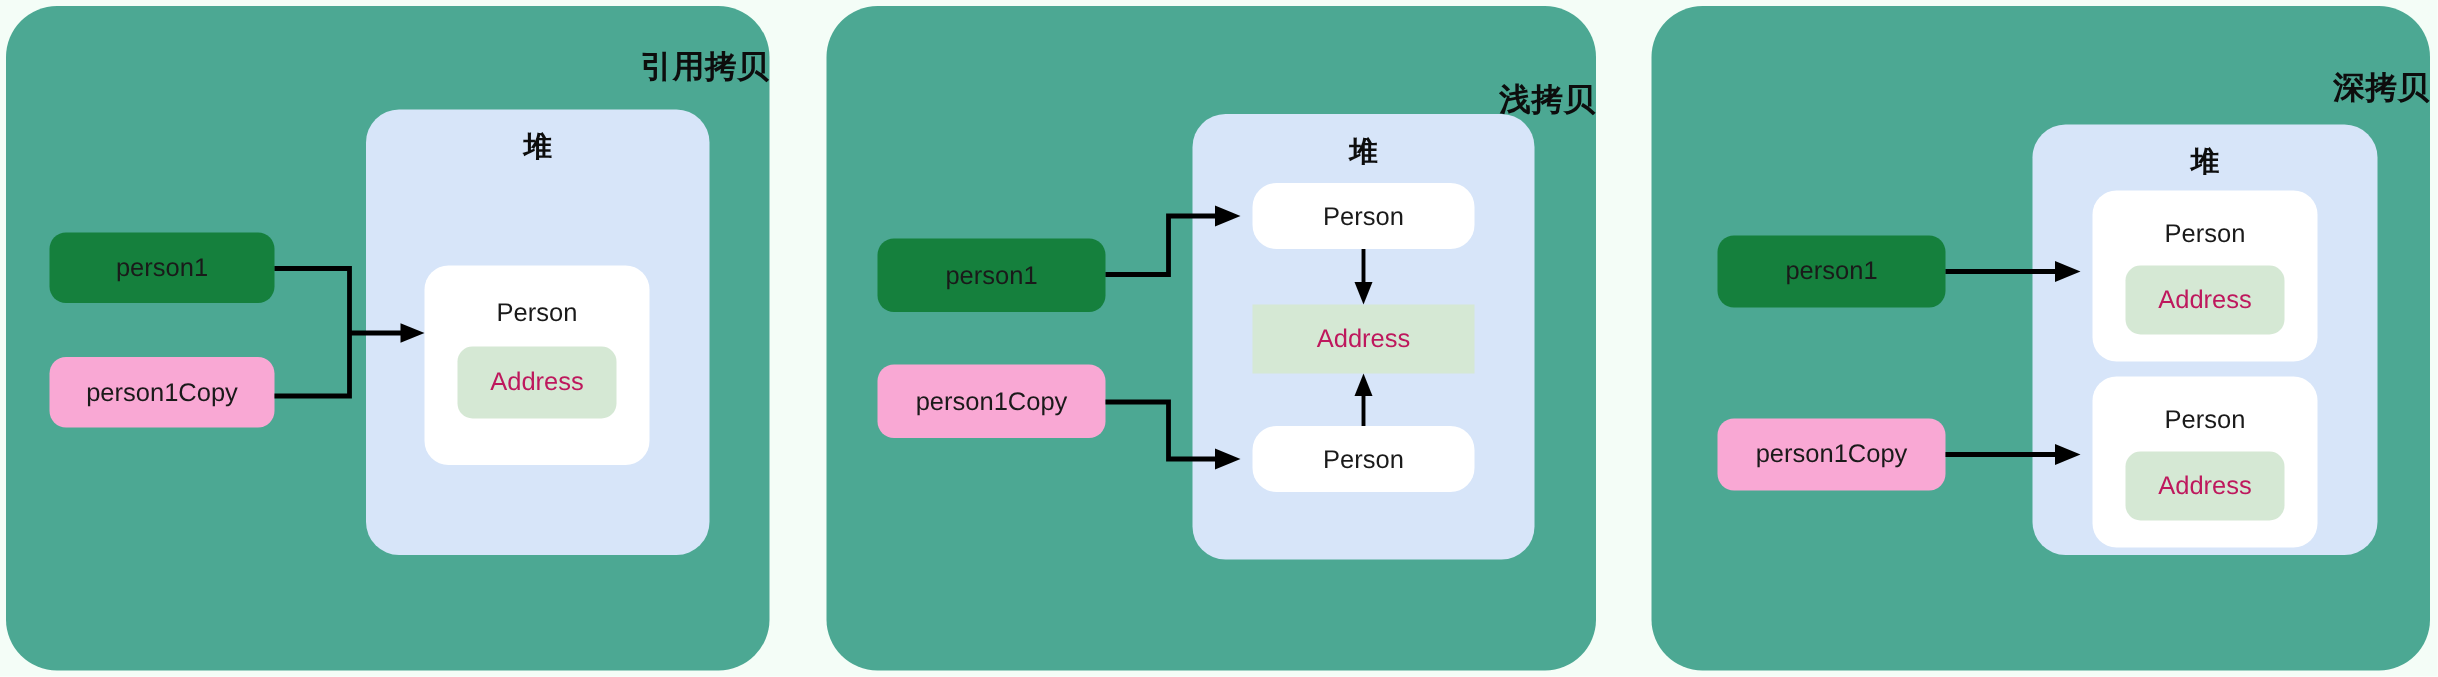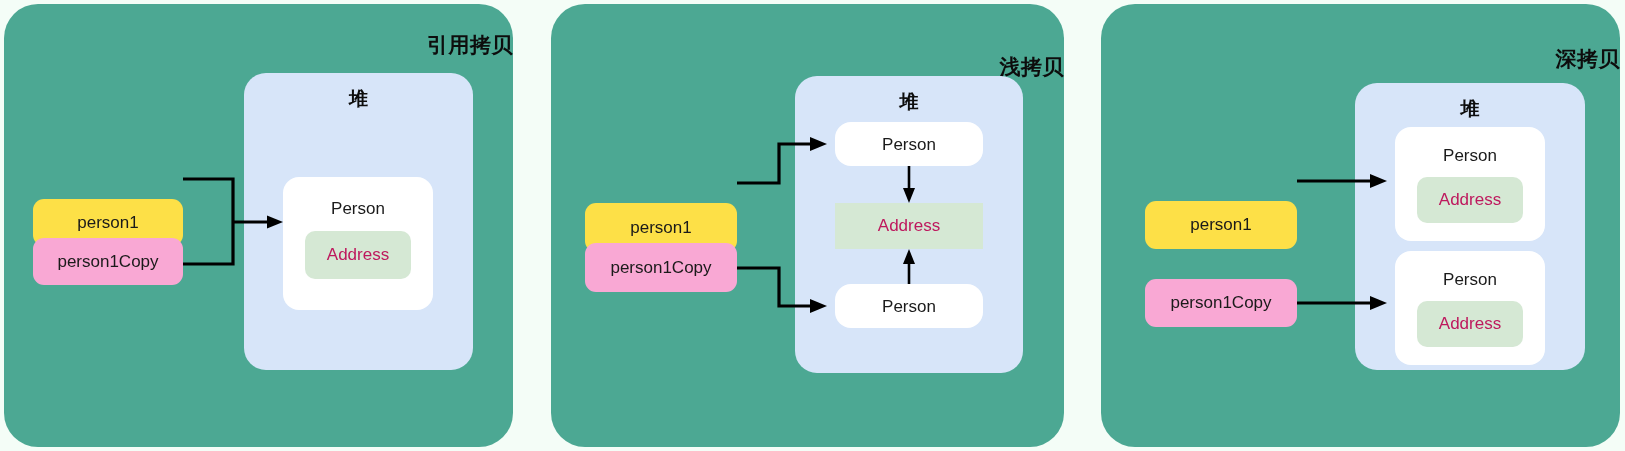--- a/index.html
+++ b/index.html
@@ -56,21 +56,21 @@
   .varbox {
     position: absolute;
     border-radius: 11px;
     display: flex;
     align-items: center;
     justify-content: center;
     font-size: 17px;
     color: #1a1a1a;
     box-sizing: border-box;
   }
-  .varbox.grey { background: #fde047; margin-top: 44px; }
+  .varbox.grey { background: #15803d; }
   .varbox.blue { background: #f9a8d4; }
   .personbox {
     position: absolute;
     background: #ffffff;
     border-radius: 16px;
     box-sizing: border-box;
   }
   .personbox.flat {
     display: flex;
     align-items: center;

